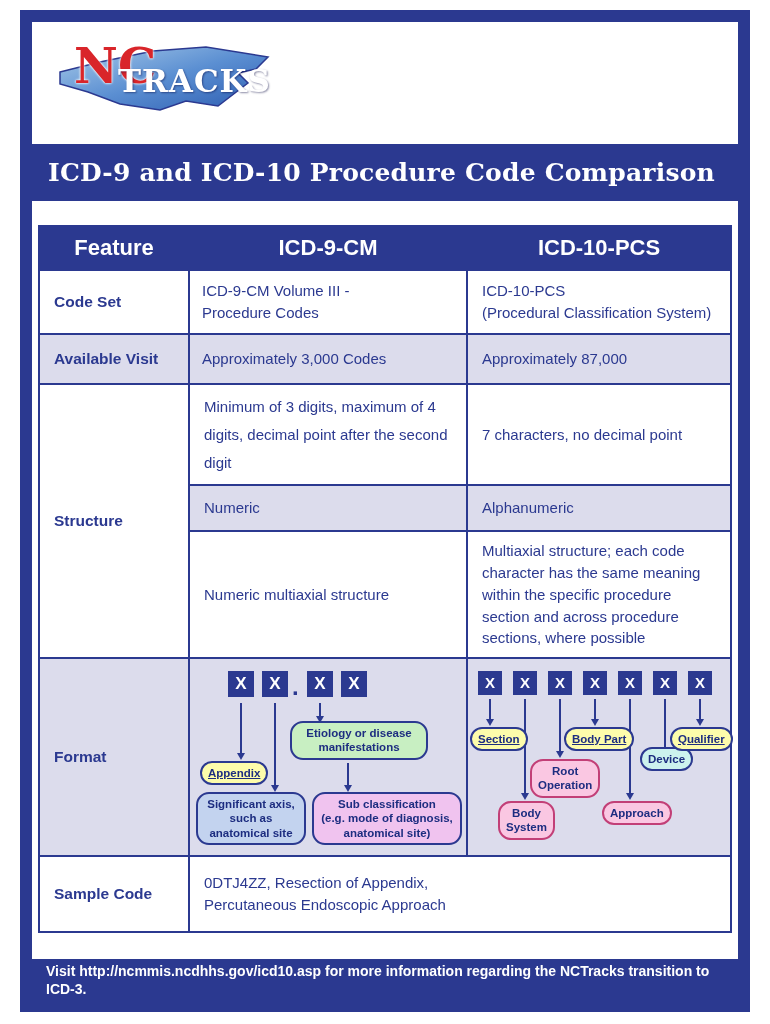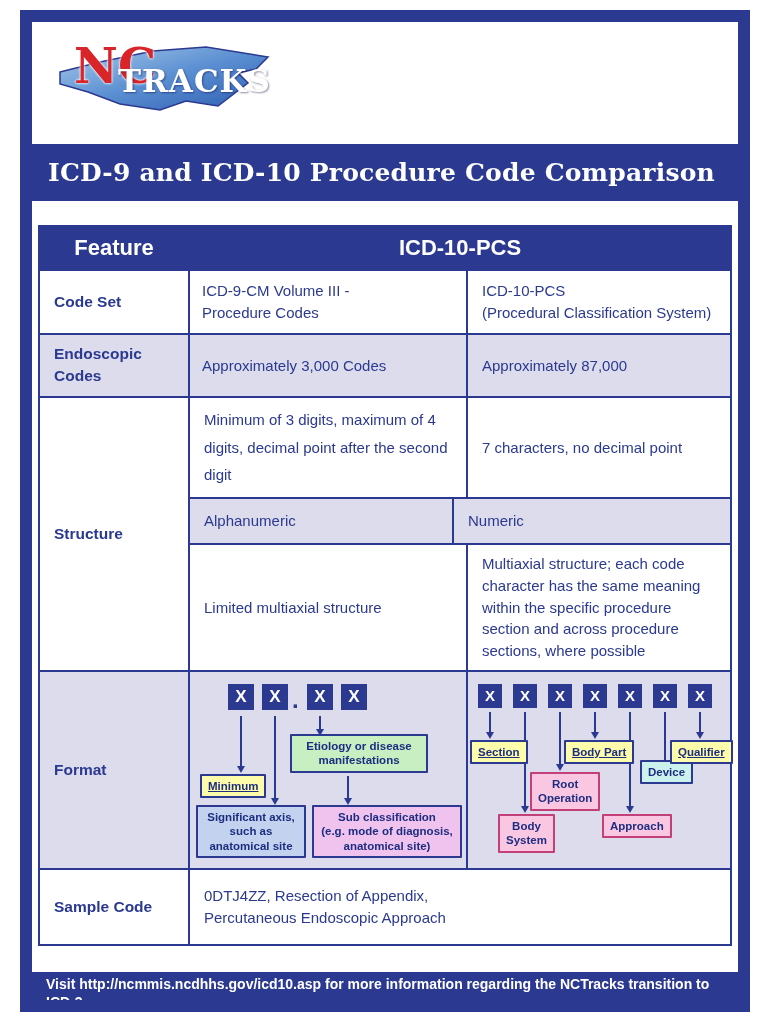--- a/index.html
+++ b/index.html
@@ -72,21 +72,21 @@
   }
   .xbox.sm{width:24px;height:24px;font-size:15px;}
   .xdot{position:absolute;font-weight:bold;font-size:24px;color:#2b3990;line-height:1;}
   .arr{position:absolute;width:2px;background:#2b3990;}
   .arr::after{
     content:"";position:absolute;bottom:-7px;left:-3.5px;
     border-left:4.5px solid transparent;border-right:4.5px solid transparent;
     border-top:7px solid #2b3990;
   }
   .lbl{
-    position:absolute;border:2px solid #2b3990;border-radius:1px;
+    position:absolute;border:2px solid #2b3990;border-radius:13px;
     font-weight:bold;font-size:11.5px;line-height:1.25;text-align:center;
     padding:3px 6px;white-space:pre-line;color:#1d2d80;box-sizing:border-box;
   }
   .lbl.yellow{background:#fdfcab;text-decoration:underline;}
   .lbl.green{background:#c8efc2;}
   .lbl.blue{background:#c3d3ef;}
   .lbl.violet{background:#f0c3ef;}
   .lbl.pink{background:#fac7e2;border-color:#c23f77;}
   .lbl.cyan{background:#ccf2ee;}
   
@@ -117,50 +117,51 @@
   </div>
 
   <div class="title-banner">
     <h1>ICD-9 and ICD-10 Procedure Code Comparison</h1>
   </div>
 
   <div class="ctable">
 
     <div class="row first thead">
       <div class="cell col-f">Feature</div>
+      <div class="cell col-9">ICD-9-CM</div>
       <div class="cell col-10">ICD-10-PCS</div>
     </div>
 
     <div class="row bg-white h-codeset">
       <div class="cell col-f feature">Code Set</div>
       <div class="cell col-9 pre">ICD-9-CM Volume III -
 Procedure Codes</div>
       <div class="cell col-10 pre">ICD-10-PCS
 (Procedural Classification System)</div>
     </div>
 
     <div class="row bg-lav h-avail">
-      <div class="cell col-f feature">Endoscopic Codes</div>
+      <div class="cell col-f feature">Available Visit</div>
       <div class="cell col-9">Approximately 3,000 Codes</div>
       <div class="cell col-10">Approximately 87,000</div>
     </div>
 
     <div class="row bg-white">
       <div class="cell col-f feature">Structure</div>
       <div class="sub-col">
         <div class="sub-row first h-sub1 bg-white">
           <div class="cell c9 loose">Minimum of 3 digits, maximum of 4 digits, decimal point after the second digit</div>
           <div class="cell c10">7 characters, no decimal point</div>
         </div>
         <div class="sub-row h-sub2 bg-lav">
+          <div class="cell c9">Numeric</div>
           <div class="cell c10">Alphanumeric</div>
-          <div class="cell c9">Numeric</div>
         </div>
         <div class="sub-row h-sub3 bg-white">
-          <div class="cell c9">Limited multiaxial structure</div>
+          <div class="cell c9">Numeric multiaxial structure</div>
           <div class="cell c10">Multiaxial structure; each code character has the same meaning within the specific procedure section and across procedure sections, where possible</div>
         </div>
       </div>
     </div>
 
     <div class="row bg-lav fmt-row">
       <div class="cell col-f feature">Format</div>
 
       <div class="cell col-9 dcell">
         <div class="diagram">
@@ -168,21 +169,21 @@
           <div class="xbox" style="left:72px;top:12px;">X</div>
           <div class="xdot" style="left:102px;top:16px;">.</div>
           <div class="xbox" style="left:117px;top:12px;">X</div>
           <div class="xbox" style="left:151px;top:12px;">X</div>
 
           <div class="arr" style="left:50px;top:44px;height:50px;"></div>
           <div class="arr" style="left:84px;top:44px;height:82px;"></div>
           <div class="arr" style="left:129px;top:44px;height:13px;"></div>
           <div class="arr" style="left:157px;top:104px;height:22px;"></div>
 
-          <div class="lbl yellow" style="left:10px;top:102px;">Minimum</div>
+          <div class="lbl yellow" style="left:10px;top:102px;">Appendix</div>
           <div class="lbl green" style="left:100px;top:62px;width:138px;">Etiology or disease
 manifestations</div>
           <div class="lbl blue" style="left:6px;top:133px;width:110px;">Significant axis,
 such as
 anatomical site</div>
           <div class="lbl violet" style="left:122px;top:133px;width:150px;">Sub classification
 (e.g. mode of diagnosis,
 anatomical site)</div>
         </div>
       </div>

